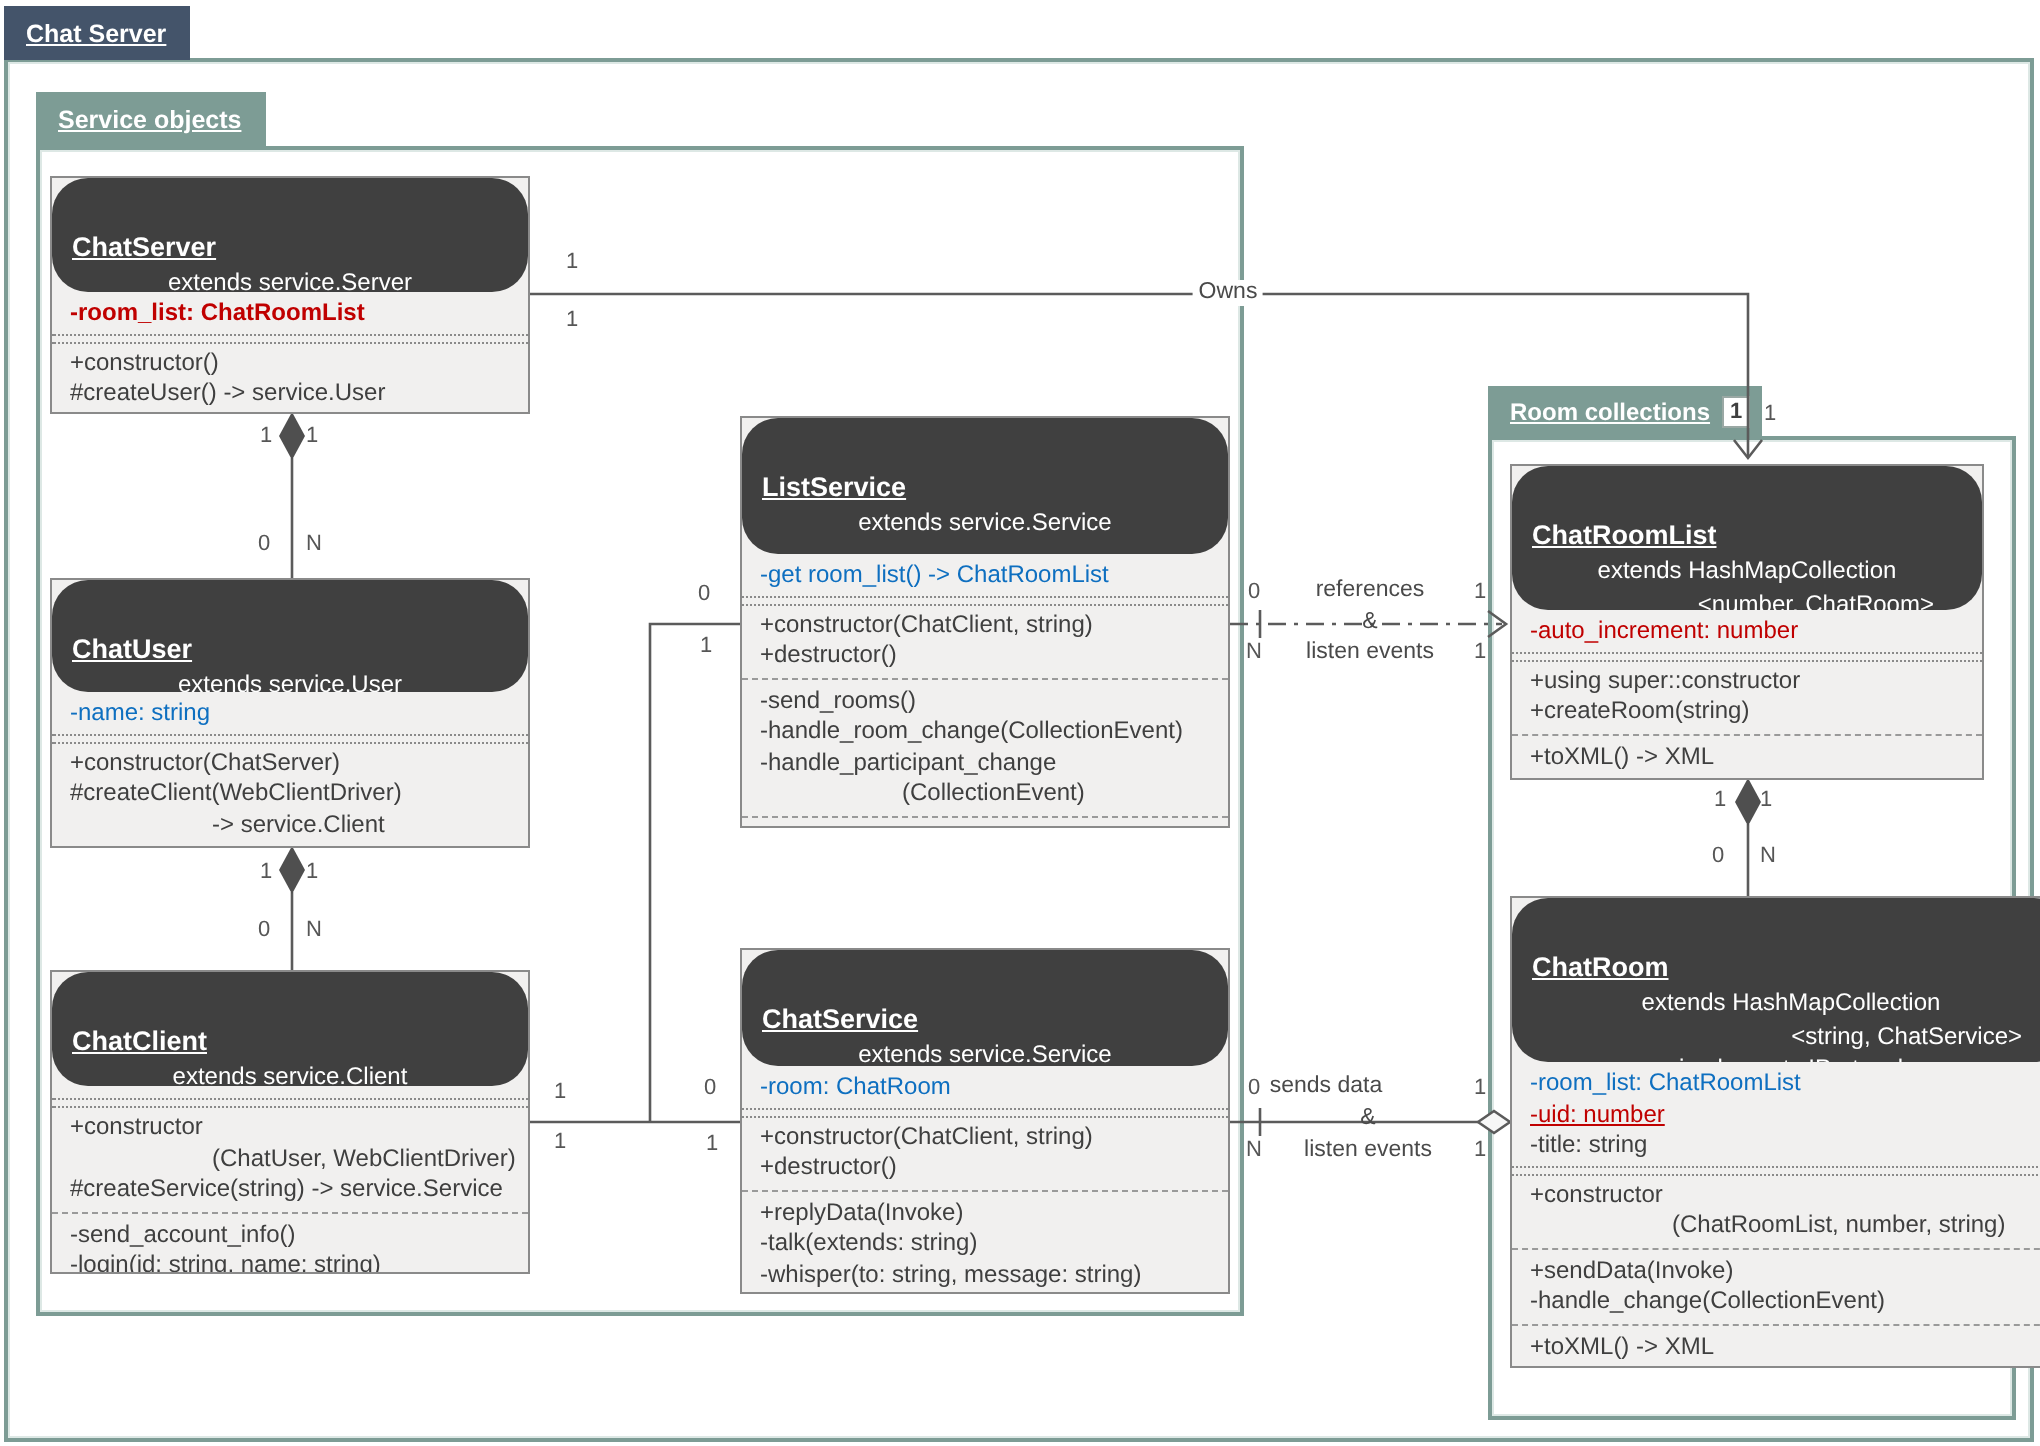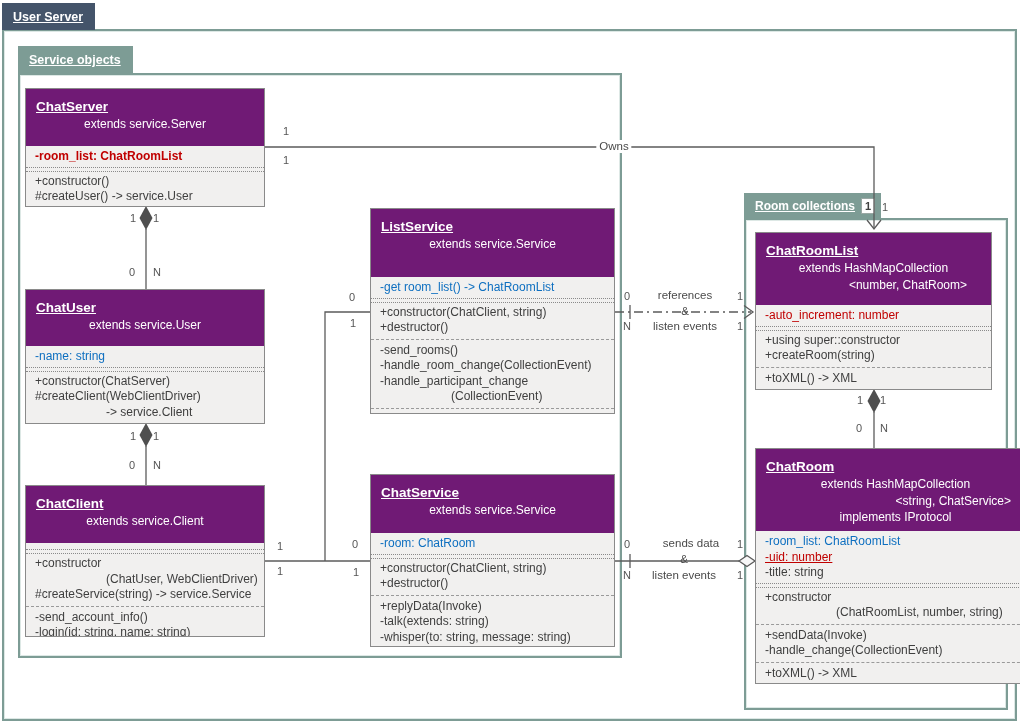--- a/index.html
+++ b/index.html
@@ -20,21 +20,21 @@
     background:#fff; color:#3f3f3f; border:1px solid #9aa8a4; font-size:11px; font-weight:bold;
     line-height:14px; padding:0 3px; margin-left:6px; text-decoration:none;
   }
   .frame { position:absolute; box-sizing:border-box; border:2px solid #7D9C95; box-shadow:inset 0 0 0 1px #dde8e5; background:transparent; }
   #frame-outer   { left:2px;   top:29px;  width:1015px; height:692px; }
   #frame-service { left:18px;  top:73px;  width:604px;  height:585px; }
   #frame-rooms   { left:744px; top:218px; width:264px;  height:492px; }
 
   
   .cls { position:absolute; box-sizing:border-box; background:#F1F0EF; border:1px solid #8a8a8a; overflow:hidden; }
-  .hdr { background:#701a75; color:#fff; box-sizing:border-box; padding-top:8px; overflow:hidden; }
+  .hdr { background:#404040; color:#fff; box-sizing:border-box; padding-top:25px; overflow:hidden;border-radius:18px; }
   .title { font-size:13.5px; font-weight:bold; text-decoration:underline; padding-left:10px; line-height:19px; white-space:nowrap; }
   .sub { font-size:12px; line-height:16.5px; text-align:center; white-space:nowrap; }
   .sub.r { text-align:right; padding-right:24px; }
   .body { padding-top:3px; }
   .row { font-size:12px; line-height:15.5px; padding:0 9px; color:#3f3f3f; white-space:nowrap; }
   .row.blue { color:#0E6FC0; }
   .row.red  { color:#C00000; }
   .row.bold { font-weight:bold; }
   .row.u    { text-decoration:underline; }
   .row.ind  { padding-left:80px; }
@@ -62,21 +62,21 @@
   .clabel { position:absolute; font-size:11.5px; color:#4a4a4a; line-height:13px; white-space:nowrap; transform:translateX(-50%); }
   .clabel.onLine { background:#ffffff; padding:0 3px; }
 </style>
 </head>
 <body>
 
 <div id="stage">
 
   <div class="frame" id="frame-outer"></div>
   <div class="tab" id="tab-main">
-    <span class="tab-label">User Server</span>
+    <span class="tab-label">Chat Server</span>
   </div>
 
   <div class="frame" id="frame-service"></div>
   <div class="tab" id="tab-service">
     <span class="tab-label">Service objects</span>
   </div>
 
   <div class="frame" id="frame-rooms"></div>
   <div class="tab" id="tab-rooms">
     <span class="tab-label">Room collections</span>
@@ -228,21 +228,21 @@
       <div class="row">+toXML() -&gt; XML</div>
     </div>
   </div>
 
   <div class="clabel onLine" style="left:614px; top:140px;">Owns</div>
 
   <div class="clabel" style="left:685px; top:289px;">references</div>
   <div class="clabel" style="left:685px; top:305px;">&amp;</div>
   <div class="clabel" style="left:685px; top:320px;">listen events</div>
 
-  <div class="clabel" style="left:691px; top:537px;">sends data</div>
+  <div class="clabel" style="left:663px; top:537px;">sends data</div>
   <div class="clabel" style="left:684px; top:553px;">&amp;</div>
   <div class="clabel" style="left:684px; top:569px;">listen events</div>
 
   <div class="mult" style="left:283px; top:125px;">1</div>
   <div class="mult" style="left:283px; top:154px;">1</div>
   <div class="mult" style="left:882px; top:201px;">1</div>
 
   <div class="mult" style="left:130px; top:212px;">1</div>
   <div class="mult" style="left:153px; top:212px;">1</div>
   <div class="mult" style="left:129px; top:266px;">0</div>

